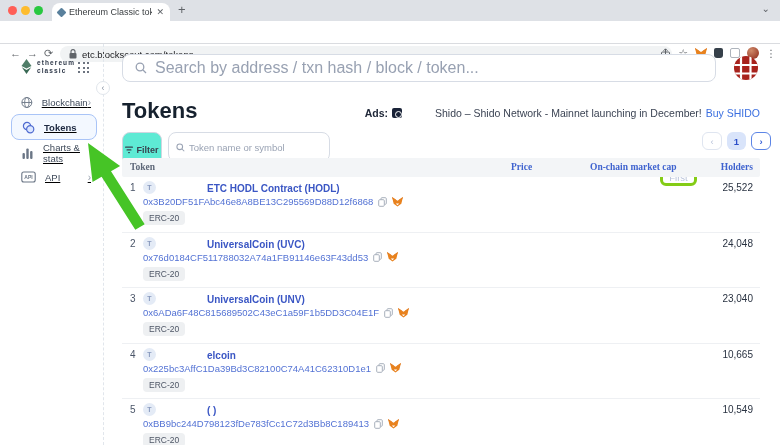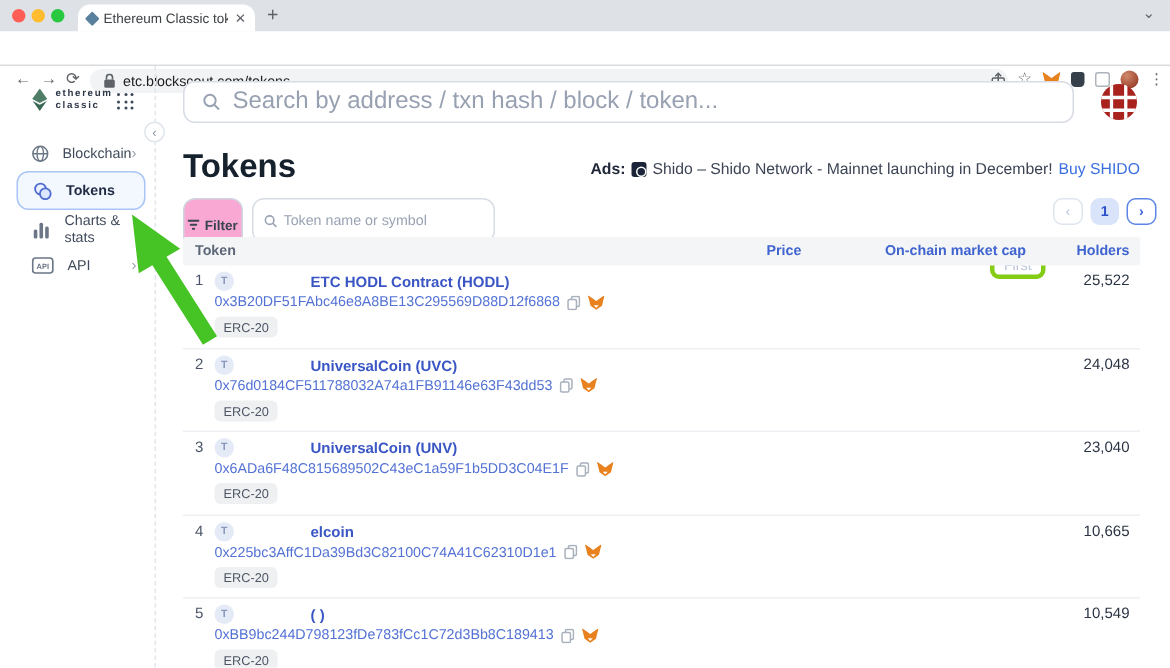--- a/index.html
+++ b/index.html
@@ -44,21 +44,21 @@
   .logo { position:absolute; left:20px; top:59px; display:flex; gap:4px; align-items:center; }
   .logo-txt { font-size:6.5px; line-height:7.5px; letter-spacing:1.1px; color:#2d3748;
               font-weight:bold; }
   .apps-grid { position:absolute; left:78px; top:62px; width:12px; height:12px;
                display:grid; grid-template-columns:repeat(3,1fr); gap:1.5px; }
   .apps-grid i { width:2.2px; height:2.2px; background:#3c4656; border-radius:50%; }
   .collapse-btn { position:absolute; left:96px; top:81px; width:14px; height:14px;
                   border-radius:50%; background:#fff; border:1px solid #e1e6ec;
                   font-size:9px; color:#8a94a4; text-align:center; line-height:12px; z-index:5; }
   .nav-item { position:absolute; left:11px; width:86px; height:24px; display:flex;
-              align-items:center; padding:0 6px 0 10px; border-radius:8px; }
+              align-items:center; padding:0 6px 0 10px; border-radius:8px;text-decoration:underline; }
   .nav-item .lbl { font-size:9.5px; color:#3f4a5a; font-weight:500; margin-left:9px; flex:1; }
   .nav-item .chev { font-size:10px; color:#9aa3b0; }
   .nav-item.active { border:1px solid #a9c4f7; background:#f3f8ff; height:26px; }
   .nav-item.active .lbl { color:#1e2a42; font-weight:bold; }
 
   
   .search-bar { position:absolute; left:122px; top:54px; width:594px; height:28px;
                 border:1px solid #d7dce5; border-radius:8px; display:flex; align-items:center;
                 padding-left:12px; gap:8px; background:#fff; }
   .search-bar input { border:none; outline:none; flex:1; font-size:16px; color:#2a3342;
@@ -66,44 +66,44 @@
   .search-bar input::placeholder { color:#98a1b2; }
   .net-globe { position:absolute; left:733px; top:55px; }
   .page-title { position:absolute; left:122px; top:98px; font-size:22px; font-weight:bold;
                 color:#16212e; }
   .ads-line { position:absolute; top:107px; right:20px; display:flex; align-items:center;
               gap:4px; font-size:10.5px; }
   .ads-label { font-weight:bold; color:#202839; }
   .ad-icon { width:10px; height:10px; border-radius:2px; background:#1a2338; position:relative; }
   .ad-icon::after { content:""; position:absolute; left:2.5px; top:2.5px; width:5px; height:5px;
                     border:1px solid #fff; border-radius:50%; }
-  .ads-text { color:#3c4454; }
+  .ads-text { color:#3c4454;margin-left:29px; }
   .ads-cta { color:#3b6fe0; }
 
   .filter-btn { position:absolute; left:122px; top:132px; width:40px; height:35px;
                 border:1px solid #cfd6e0; border-radius:8px; display:flex; align-items:center;
                 justify-content:center; gap:3px; font-size:9px; font-weight:bold; color:#39424f;
-                background:#f9a8d4; }
+                background:#5eead4; }
   .token-search { position:absolute; left:168px; top:132px; width:162px; height:30px;
                   border:1px solid #d7dce5; border-radius:8px; display:flex; align-items:center;
                   padding-left:7px; gap:4px; background:#fff; }
   .token-search input { border:none; outline:none; flex:1; font-size:9.5px; color:#2a3342;
                         font-family:"Liberation Sans", sans-serif; background:transparent; }
   .token-search input::placeholder { color:#9aa3b4; }
 
   .pg { position:absolute; top:132px; height:18px; border-radius:6px; font-size:9.5px;
         display:flex; align-items:center; justify-content:center; background:#fff; }
   .pg-first { left:660px; width:37px; border:3px solid #84cc16; color:#b9c3da;margin-top:36px; }
   .pg-prev  { left:702px; width:20px; border:1px solid #dfe5f0; color:#b9c3da; }
   .pg-page  { left:727px; width:19px; background:#d9e4fa; color:#2b4ec9; font-weight:bold; }
   .pg-next  { left:751px; width:20px; border:1px solid #5c85e6; color:#3b63d8; font-weight:bold; }
 
   .thead { position:absolute; left:122px; top:158px; width:638px; height:19px;
            background:#f3f5f7; border-radius:2px; font-size:9.5px; font-weight:bold; }
-  .thead span { position:absolute; line-height:19px; }
+  .thead span { position:absolute; line-height:19px;font-family:Liberation Serif, serif; }
   .th-token   { left:8px;  color:#5d6778; }
   .th-price   { left:389px; color:#3f63cf; }
   .th-cap     { left:468px; color:#3f63cf; }
   .th-holders { right:7px; color:#3f63cf; }
 
   .rows { position:absolute; left:122px; top:177px; width:638px; }
   .row { position:relative; height:55.6px; border-bottom:1px solid #eef0f3; }
   .row-index { position:absolute; left:8px; top:5px; font-size:10px; color:#4a5568; }
   .tok-avatar { position:absolute; left:21px; top:4px; width:13px; height:13px;
                 border-radius:50%; background:#e4ebf6; color:#8798bd; font-size:7px;

